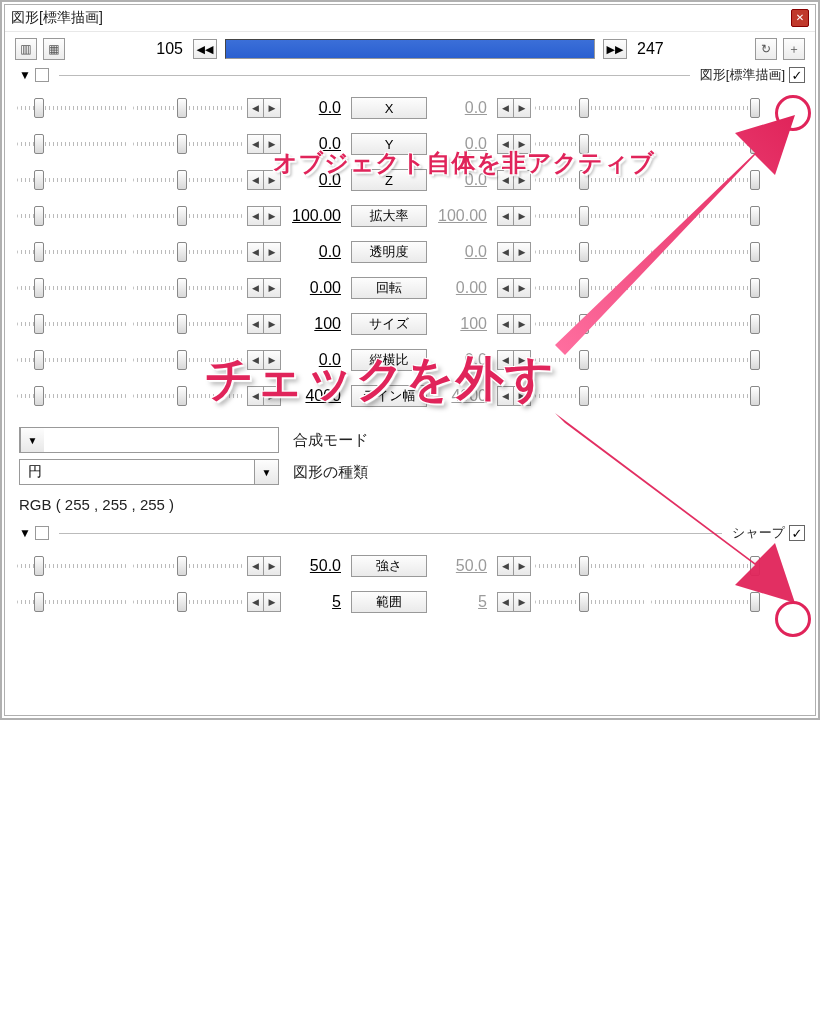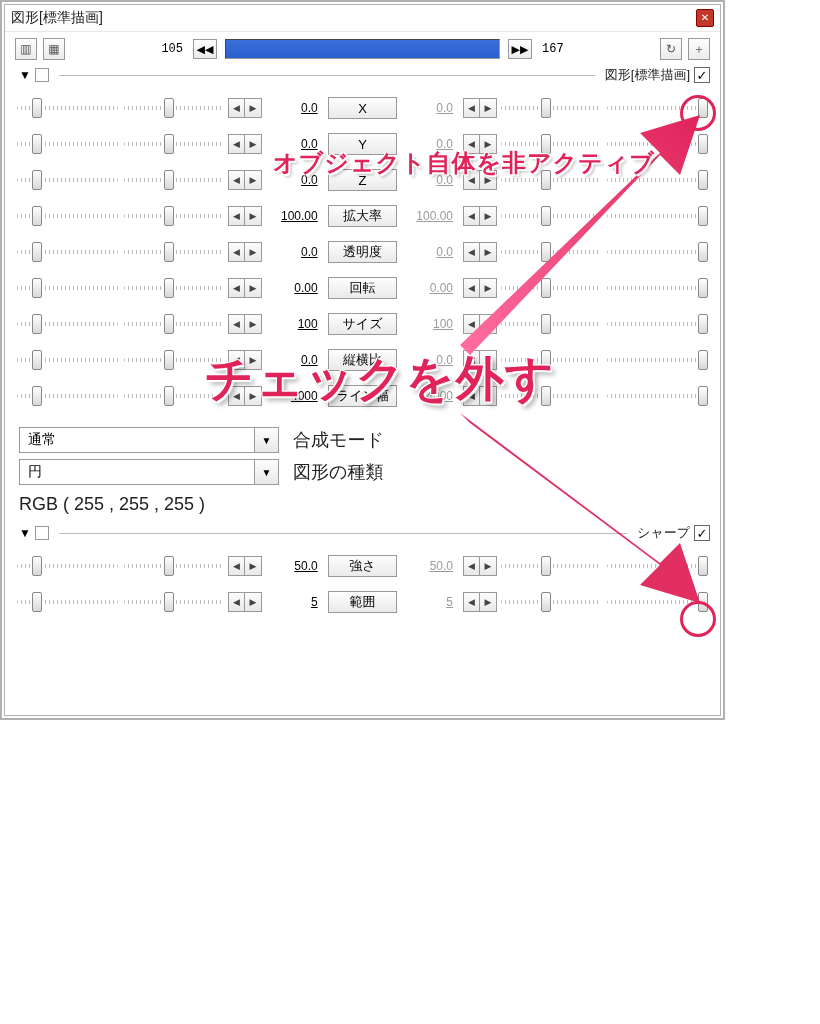--- a/index.html
+++ b/index.html
@@ -5,21 +5,21 @@
   * { box-sizing: border-box; }
   body {
     margin: 0;
     padding: 0;
     font-family: "Meiryo", "MS PGothic", sans-serif;
     font-size: 13px;
     background: #fff;
     color: #000;
   }
   .outer {
-    width: 725px;
+    width: 820px;
     border: 2px solid #b0b0b0;
     margin: 0;
   }
   .dialog {
     background: #fff;
     border: 1px solid #b0b0b0;
     margin: 2px;
     padding: 0;
     position: relative;
     height: 712px;
@@ -54,21 +54,21 @@
   .tool-icon {
     width: 22px; height: 22px;
     border: 1px solid #999;
     background: linear-gradient(#fdfdfd,#ececec);
     display: flex; align-items: center; justify-content: center;
     font-size: 12px;
     color: #555;
     cursor: pointer;
   }
   .framerow .spacer1 { flex: 0 0 60px; }
-  .frame-num { font-size: 12px; width: 50px; text-align: right; padding-right: 4px; font-family: Liberation Mono, monospace; }
+  .frame-num { font-size: 16px; width: 50px; text-align: right; padding-right: 4px; }
   .frame-num.r { text-align: left; padding-left: 4px; }
   .nav-btn {
     width: 24px; height: 20px;
     border: 1px solid #999;
     background: linear-gradient(#fdfdfd,#ececec);
     display: flex; align-items: center; justify-content: center;
     font-size: 11px;
     cursor: pointer;
   }
   .timeline {
@@ -166,21 +166,21 @@
     color: #444;
     cursor: pointer;
   }
   .stepper .sbtn:first-child { border-right: 1px solid #999; }
   .valbox {
     width: 62px;
     text-align: right;
     padding: 0 6px;
     text-decoration: underline;
     color: #000;
-    font-size: 12px;
+    font-size: 16px;
     cursor: text;
   }
   .valbox.dis { color: #9b9b9b; }
   .labelbtn {
     width: 76px;
     height: 22px;
     border: 1px solid #999;
     background: linear-gradient(#fdfdfd,#eaeaea);
     display: flex;
     align-items: center;
@@ -219,21 +219,21 @@
     cursor: pointer;
   }
   .widebtn {
     width: 260px; height: 26px;
     border: 1px solid #999;
     background: linear-gradient(#fdfdfd,#eaeaea);
     display: flex; align-items: center; justify-content: center;
     font-size: 14px;
     cursor: pointer;
   }
-  .combo-label { font-size: 18px; color: #222; }
+  .combo-label { font-size: 15px; color: #222; }
   
   .annot {
     position: absolute;
     font-weight: 900;
     color: #e0245a;
     text-shadow: 2px 2px 1px #fff, -1px -1px 0 #fff, 1px -1px 0 #fff, -1px 1px 0 #fff, 3px 3px 3px rgba(0,0,0,0.3);
     pointer-events: none;
     white-space: nowrap;
     letter-spacing: 1px;
   }
@@ -265,21 +265,21 @@
     </div>
 
     <div class="framerow">
       <div class="tool-icon">▥</div>
       <div class="tool-icon">▦</div>
       <div class="spacer1"></div>
       <div class="frame-num">105</div>
       <div class="nav-btn">◀◀</div>
       <div class="timeline"></div>
       <div class="nav-btn">▶▶</div>
-      <div class="frame-num r">167</div>
+      <div class="frame-num r">247</div>
       <div style="flex:0 0 60px"></div>
       <div class="tool-icon">↻</div>
       <div class="tool-icon">＋</div>
     </div>
 
     <div class="section-head">
       <span class="disclose">▼</span>
       <span class="placeholder-icon"></span>
       <div class="sec-line"></div>
       <span class="sec-label">図形[標準描画]</span>
@@ -546,21 +546,20 @@
           <div class="slider rslider2">
     <div class="track"></div>
     <div class="thumb" style="left:90%"></div>
   </div>
         </div>
       </div>
 
     <div class="combos">
       <div class="combo-row">
         <div class="combo">
-          <div class="ctext">通常</div>
           <div class="cbtn">▼</div>
         </div>
         <span class="combo-label">合成モード</span>
       </div>
       <div class="combo-row">
         <div class="combo">
           <div class="ctext">円</div>
           <div class="cbtn">▼</div>
         </div>
         <span class="combo-label">図形の種類</span>

